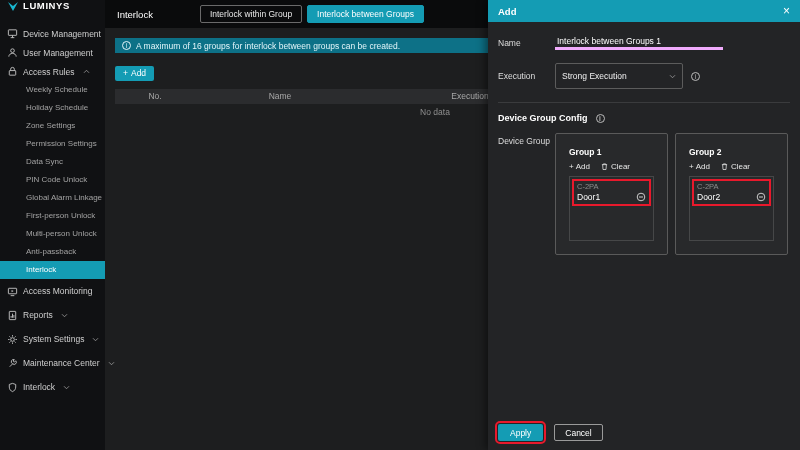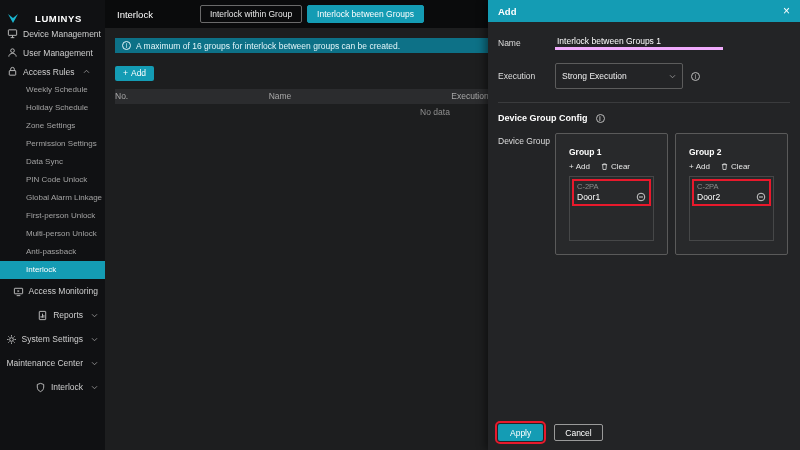--- a/index.html
+++ b/index.html
@@ -2,43 +2,43 @@
 <html><head>
 <meta charset="utf-8">
 <style>
   * { box-sizing: border-box; margin: 0; padding: 0; }
   html,body { width:800px; height:450px; overflow:hidden; background:#000; }
   body { font-family:"Liberation Sans", sans-serif; }
   .app { position:relative; width:800px; height:450px; background:#1d1e1f; overflow:hidden; }
 
   
   .sidebar { position:absolute; left:0; top:0; width:105px; height:450px; background:#101113; z-index:2; }
-  .logo-row { display:flex; align-items:flex-end; gap:16px; height:24px; padding:0 7px; }
+  .logo-row { display:flex; align-items:flex-start; gap:4px; height:24px; padding:0 7px; }
   .logo-text { color:#fff; font-size:9.5px; font-weight:bold; letter-spacing:.6px; }
   .side-item { display:flex; align-items:center; gap:5px; height:19px; padding:0 7px; color:#cfcfcf; font-size:8.5px; cursor:pointer; white-space:nowrap; }
-  .side-bottom { height:24px;justify-content:flex-end; }
+  .side-bottom { height:24px; }
   .icn { flex-shrink:0; color:#c4c4c4; }
   .chev { margin-left:3px; color:#9a9a9a; flex-shrink:0; }
   .side-sub { height:18px; line-height:18px; padding-left:26px; color:#a3a3a3; font-size:8px; cursor:pointer; white-space:nowrap; }
   .side-sub.sel { background:#149cb4; color:#fff; }
 
   
   .topbar { position:absolute; left:105px; top:0; width:695px; height:28px; background:#0a0b0c; display:flex; align-items:center; gap:5px; padding:0 12px; }
   .tb-title { color:#fff; font-size:9.5px; margin-right:42px; }
   .tab { height:18px; padding:0 9px; font-size:8.5px; border-radius:2px; cursor:pointer; font-family:inherit; }
   .tab.inactive { background:transparent; border:1px solid #6a6a6a; color:#e8e8e8; }
   .tab.active { background:#149cb4; border:1px solid #149cb4; color:#fff; }
 
   
   .main { position:absolute; left:105px; top:28px; width:695px; height:422px; background:#1d1e1f; padding:10px; }
   .banner { height:15px; background:#0d7187; color:#e3f6fa; font-size:8.5px; display:flex; align-items:center; gap:5px; padding:0 7px; margin-bottom:9px; }
   .info-i { width:9px; height:9px; border:1px solid currentColor; border-radius:50%; font-size:6.5px; line-height:8px; text-align:center; display:inline-block; flex-shrink:0; font-style:normal; }
   .add-btn { background:#149cb4; color:#fff; border:none; height:15px; padding:0 8px; font-size:8.5px; border-radius:2px; display:inline-flex; align-items:center; gap:3px; margin-bottom:8px; cursor:pointer; font-family:inherit; }
   .thead { display:flex; background:#2b2c2e; height:15px; align-items:center; color:#a8a8a8; font-size:8.5px; }
-  .c1 { width:80px; } .c2 { width:170px; text-align:center; } .c3 { width:210px; text-align:center; }
+  .c1 { width:80px; text-align:center; } .c2 { width:170px; text-align:center; } .c3 { width:210px; text-align:center; }
   .tempty { height:17px; line-height:17px; text-align:center; width:640px; color:#8f8f8f; font-size:8.5px; }
 
   
   .panel { position:absolute; right:0; top:0; width:312px; height:450px; background:#232426; z-index:5; display:flex; flex-direction:column; box-shadow:-3px 0 8px rgba(0,0,0,.45); }
   .panel-header { height:22px; background:#149cb4; color:#fff; display:flex; align-items:center; padding:0 10px; font-size:9.5px; font-weight:bold; flex-shrink:0; }
   .close { margin-left:auto; font-size:12px; font-weight:normal; cursor:pointer; line-height:1; }
   .panel-body { flex:1; padding:13px 10px 0; }
   .frow { display:flex; align-items:center; margin-bottom:13px; }
   .frow label { width:57px; font-size:8.5px; color:#ddd; flex-shrink:0; }
   input.uline { width:168px; background:transparent; border:none; border-bottom:3px solid #f0abfc; color:#fff; font-size:8.5px; padding:1px 2px; font-family:inherit; outline:none; }

